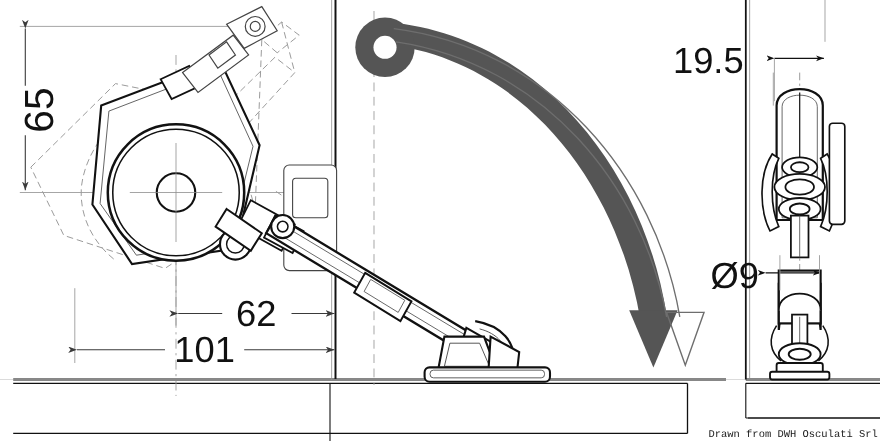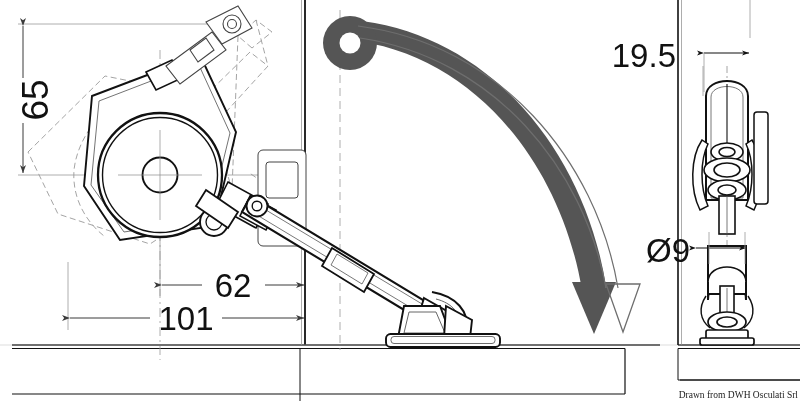--- a/index.html
+++ b/index.html
@@ -2,21 +2,21 @@
 <html><head>
 <meta charset="utf-8">
 <style>
   html,body{margin:0;padding:0;background:#ffffff;}
   body{width:800px;height:401px;overflow:hidden;
        font-family:"Liberation Sans", sans-serif;}
   #stage{position:relative;width:800px;height:401px;background:#fff;}
   #stage svg{display:block;}
   .dimtext{font-family:"Liberation Sans", sans-serif;fill:#111111;}
   .credit{position:absolute;right:2px;bottom:1px;font-size:9.5px;
-          color:#1a1a1a;font-family:Liberation Serif, serif;
+          color:#1a1a1a;font-family:Liberation Mono, monospace;
           white-space:nowrap;letter-spacing:0px;}
 </style>
 </head>
 <body>
 
 <div id="stage">
 
   <svg width="800" height="401" viewBox="0 0 800 401">
 
     <defs>

